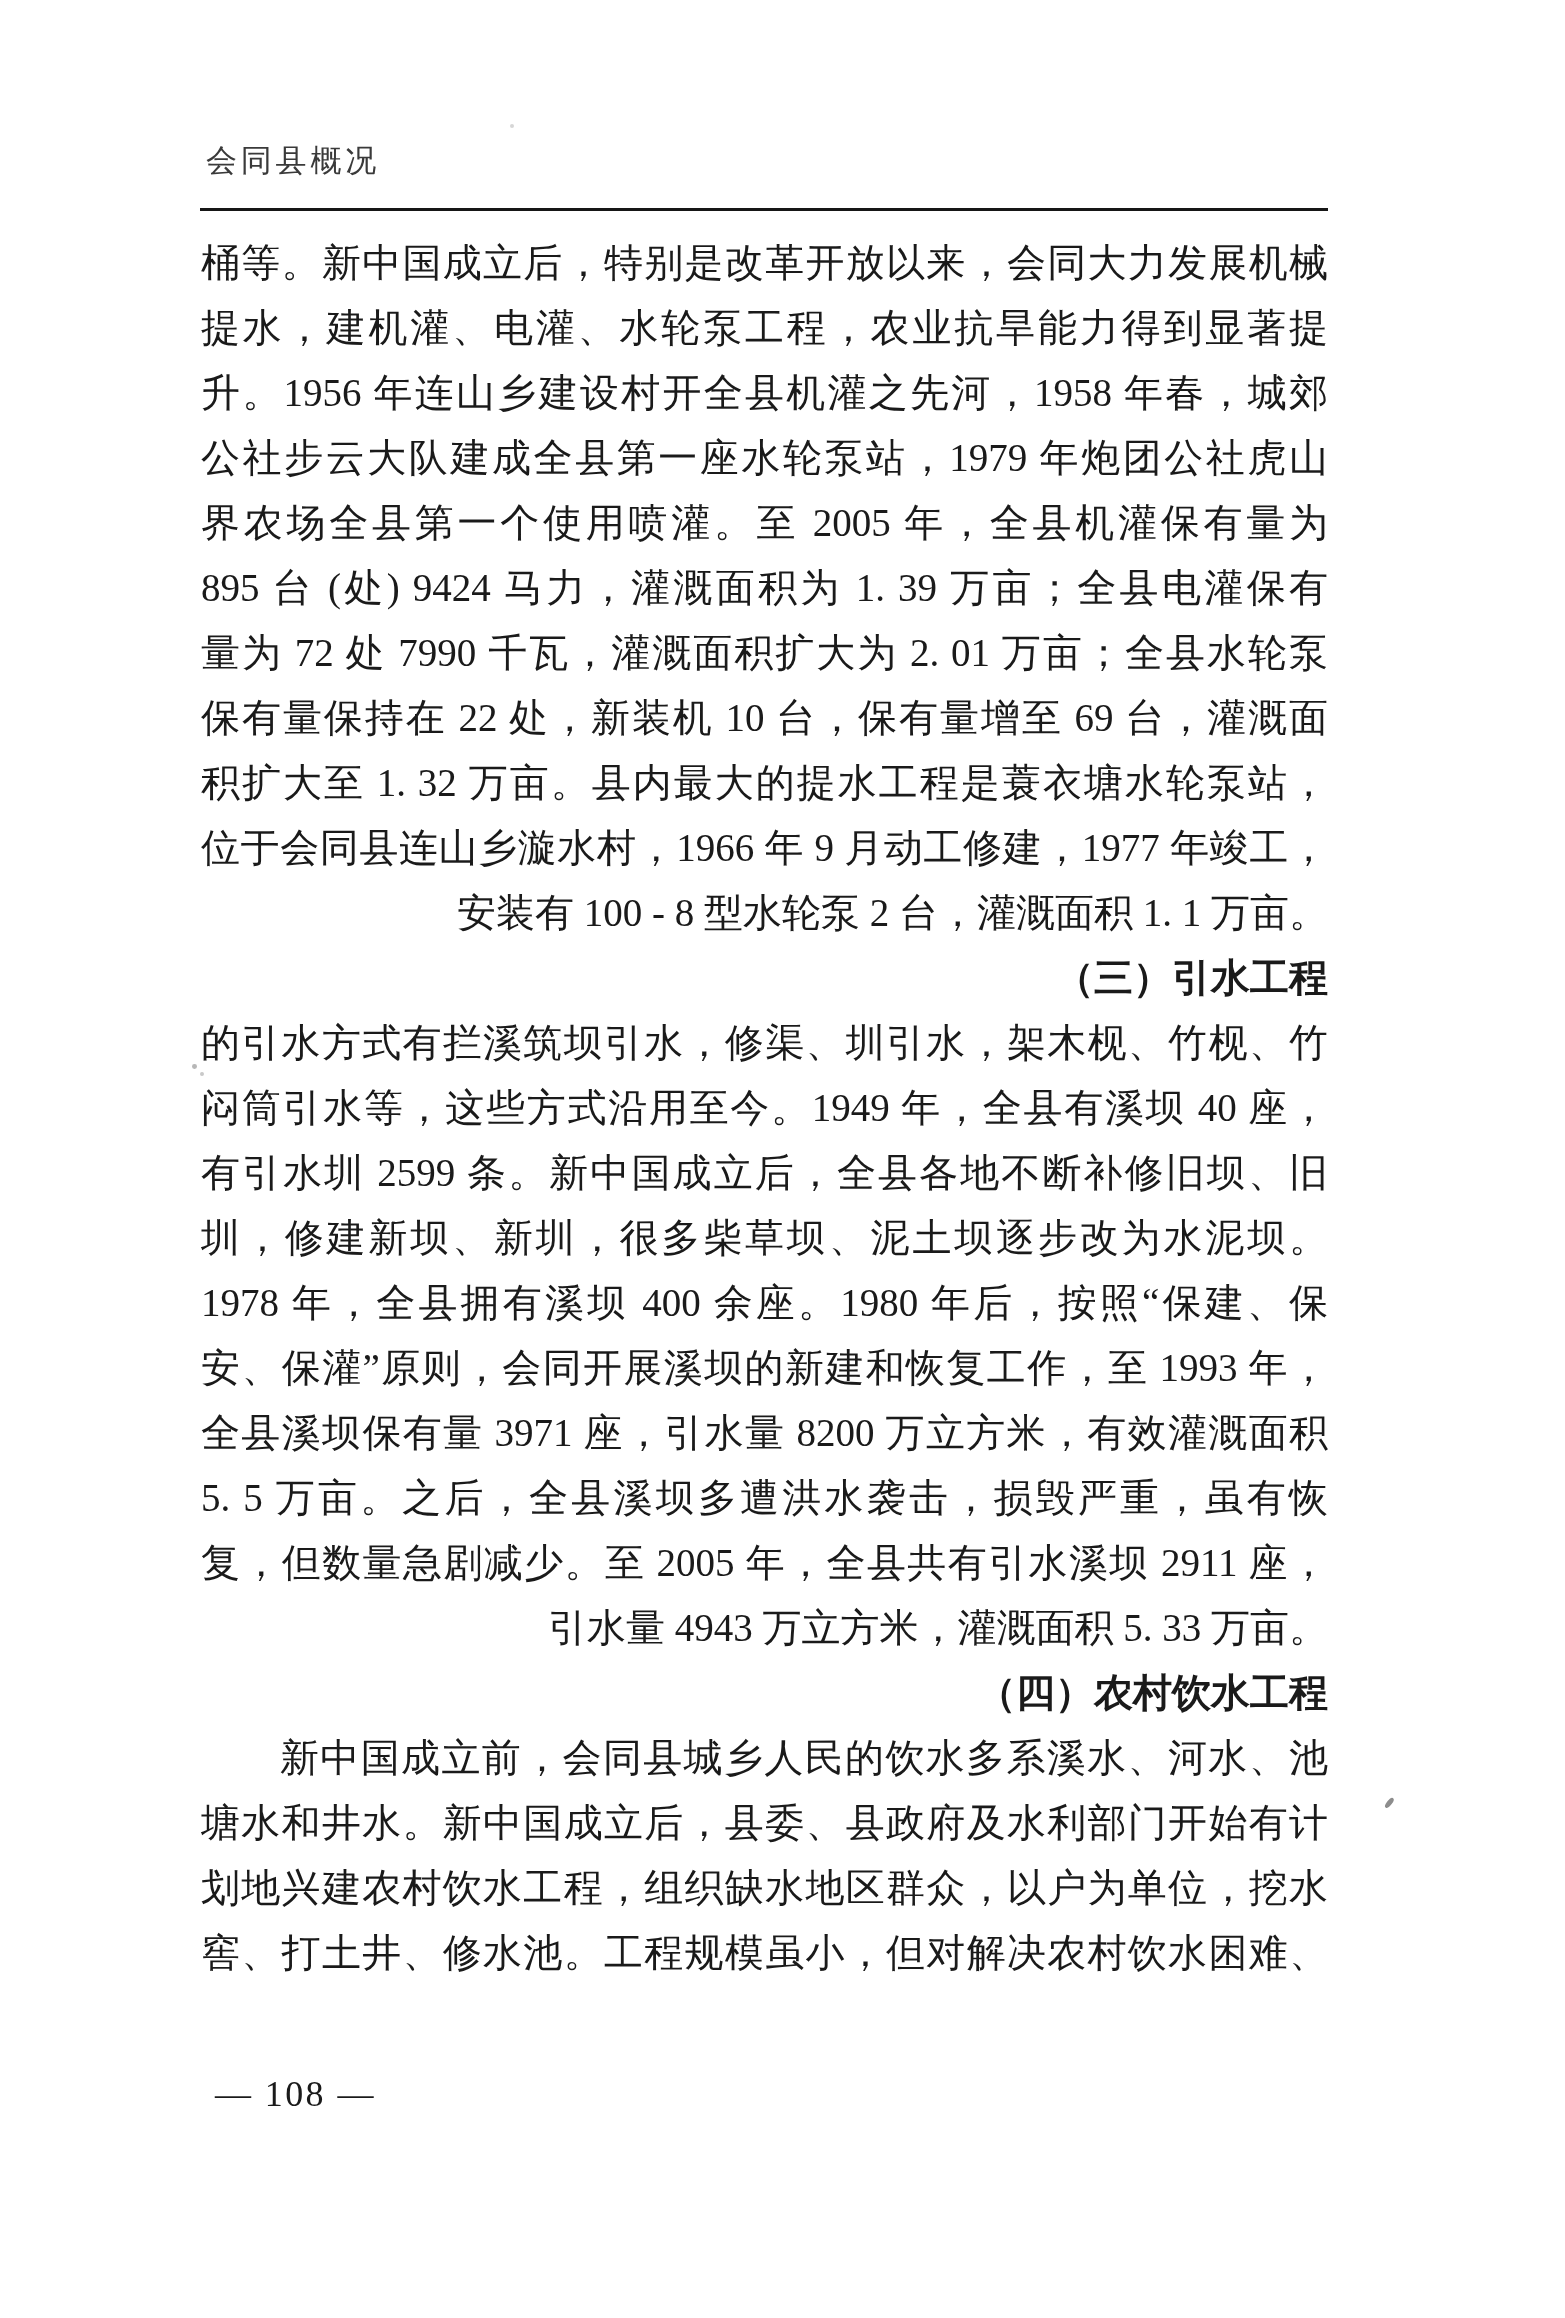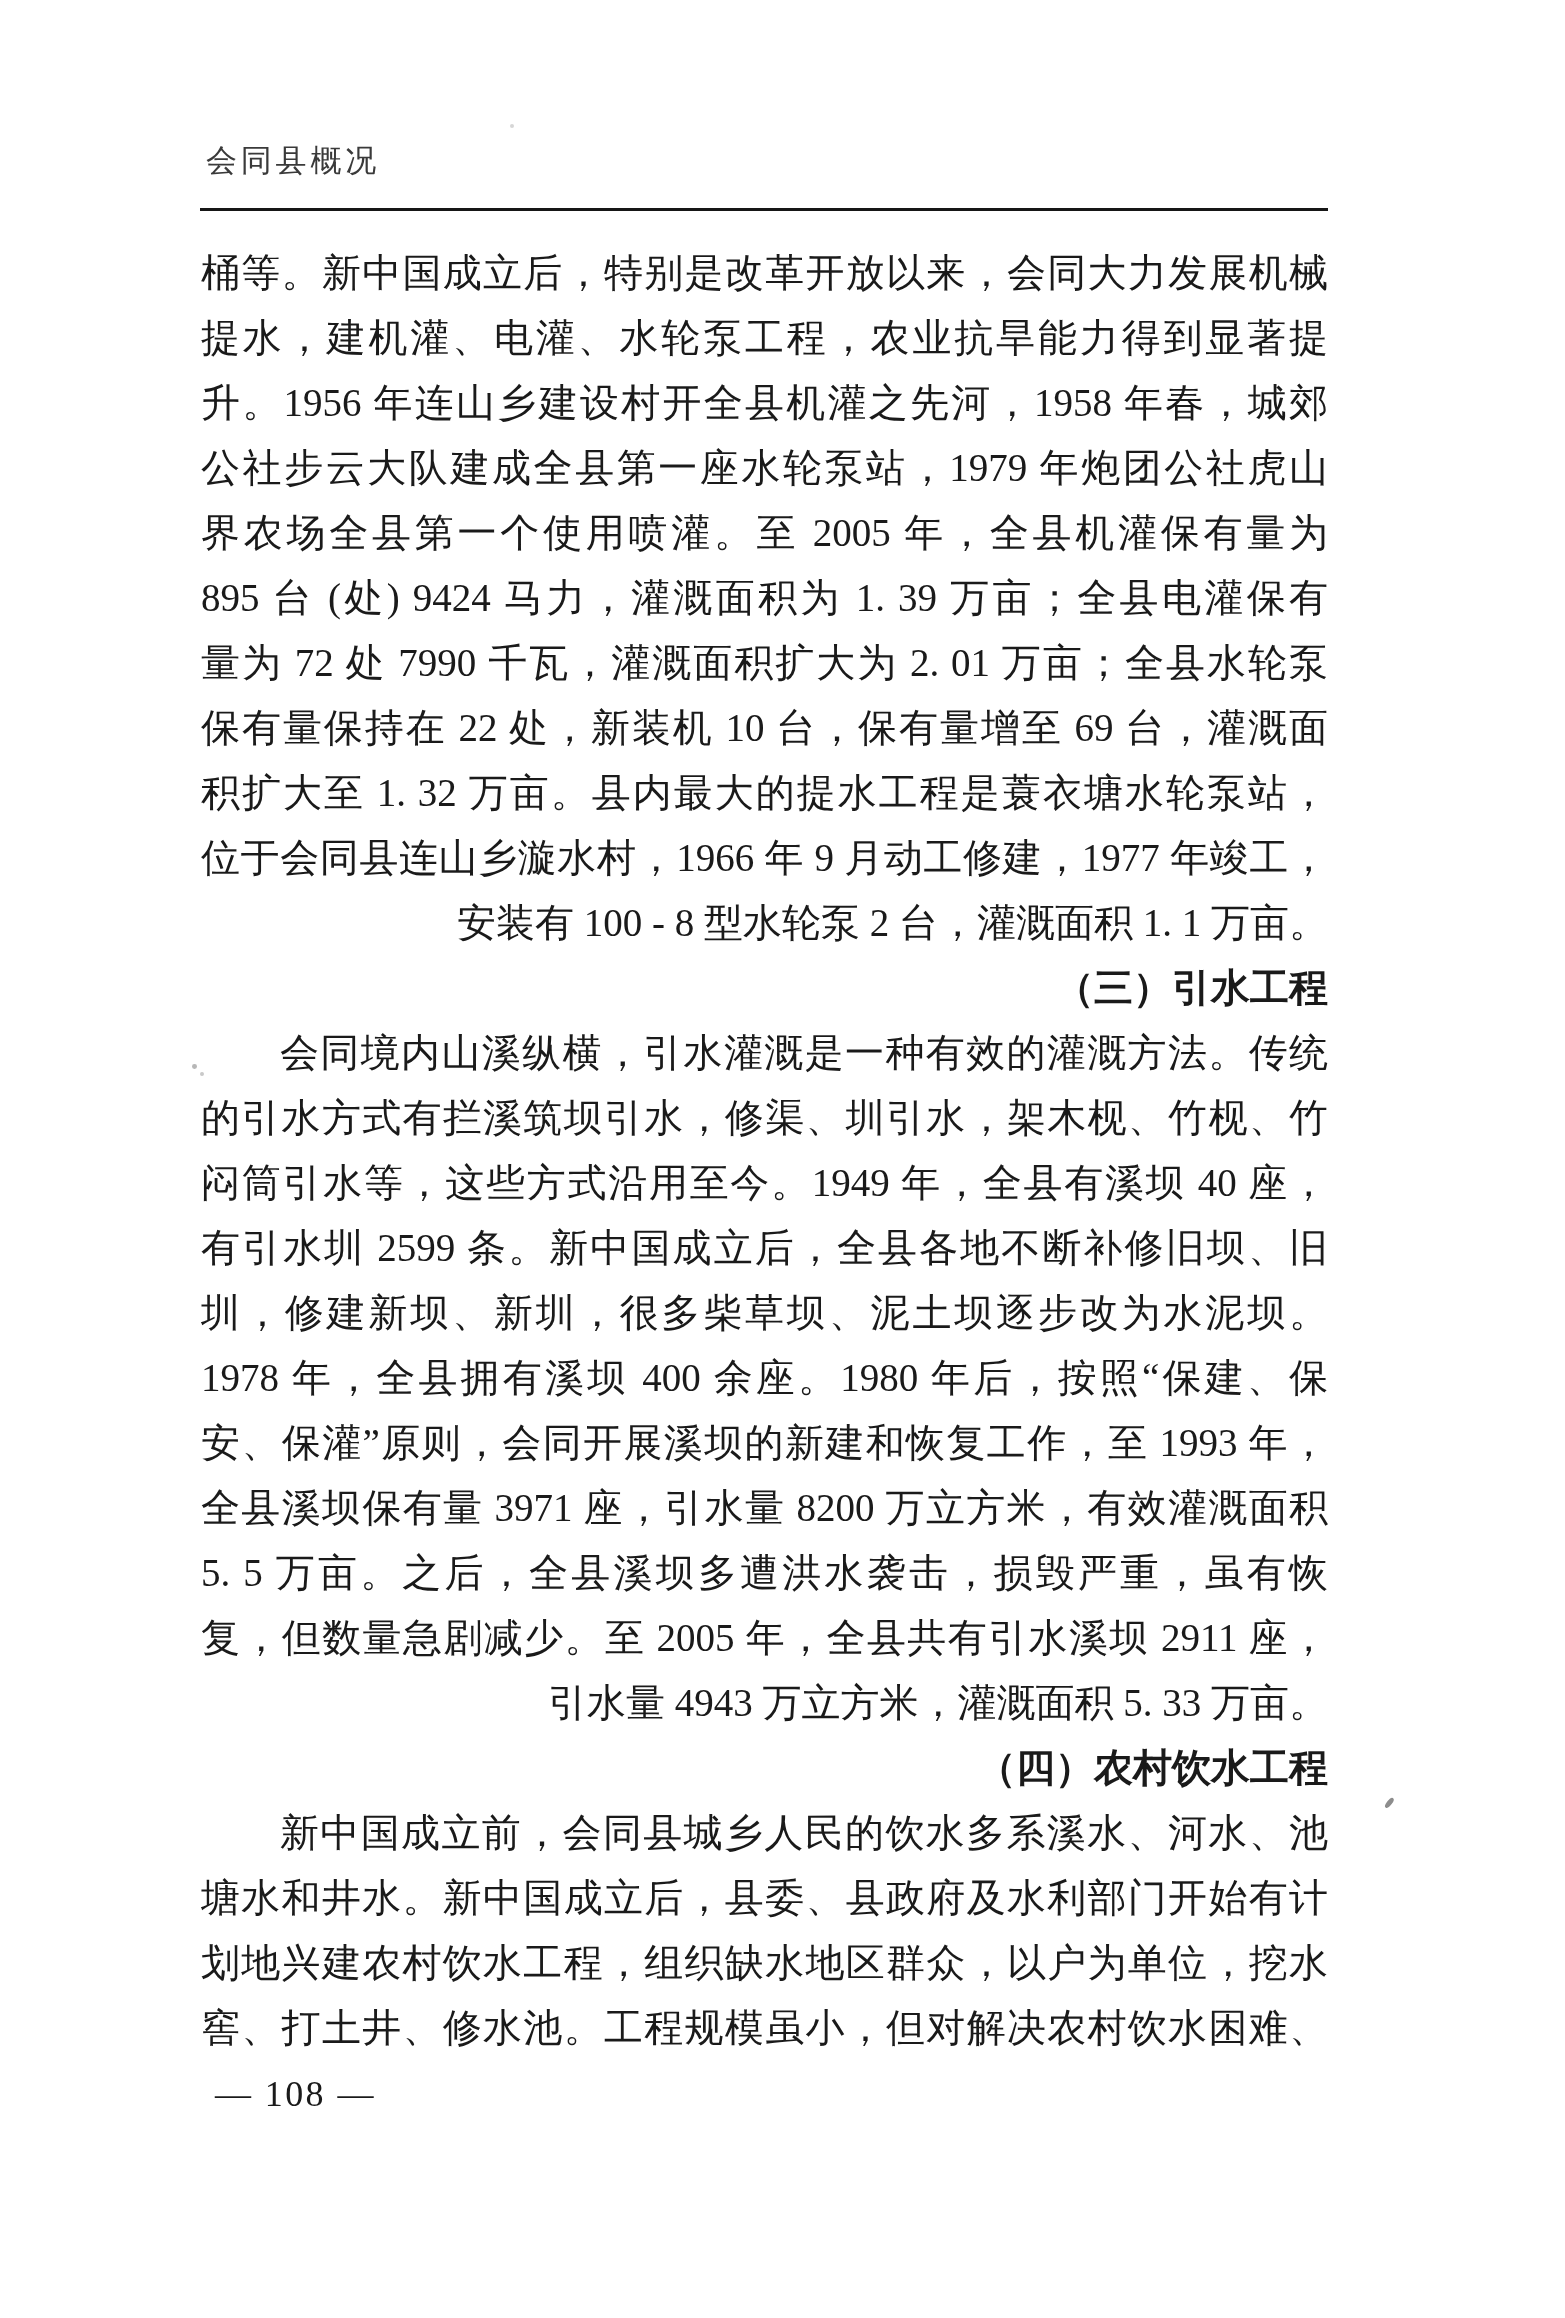--- a/index.html
+++ b/index.html
@@ -21,21 +21,21 @@
     font-size:31px;letter-spacing:3.8px;
     color:var(--header_text);
     white-space:nowrap;
   }
   .header-rule{
     position:absolute;left:200px;top:208px;
     width:1128px;height:3.4px;
     background:var(--rule);
   }
   .body-text{
-    position:absolute;left:201px;top:240px;
+    position:absolute;left:201px;top:230px;
     width:1127px;
     color:var(--text);
   }
   .line{
     height:65px;line-height:65px;
     font-size:39px;
     overflow:hidden;
   }
   .full{text-align:justify;text-align-last:justify;}
   .end{text-align:right;}
@@ -67,21 +67,20 @@
       <div class="line full">升。1956 年连山乡建设村开全县机灌之先河，1958 年春，城郊</div>
       <div class="line full">公社步云大队建成全县第一座水轮泵站，1979 年炮团公社虎山</div>
       <div class="line full">界农场全县第一个使用喷灌。至 2005 年，全县机灌保有量为</div>
       <div class="line full">895 台 (处) 9424 马力，灌溉面积为 1. 39 万亩；全县电灌保有</div>
       <div class="line full">量为 72 处 7990 千瓦，灌溉面积扩大为 2. 01 万亩；全县水轮泵</div>
       <div class="line full">保有量保持在 22 处，新装机 10 台，保有量增至 69 台，灌溉面</div>
       <div class="line full">积扩大至 1. 32 万亩。县内最大的提水工程是蓑衣塘水轮泵站，</div>
       <div class="line full">位于会同县连山乡漩水村，1966 年 9 月动工修建，1977 年竣工，</div>
       <div class="line end">安装有 100 - 8 型水轮泵 2 台，灌溉面积 1. 1 万亩。</div>
       <div class="line heading">（三）引水工程</div>
-      <div class="line indent">会同境内山溪纵横，引水灌溉是一种有效的灌溉方法。传统</div>
       <div class="line full">的引水方式有拦溪筑坝引水，修渠、圳引水，架木枧、竹枧、竹</div>
       <div class="line full">闷筒引水等，这些方式沿用至今。1949 年，全县有溪坝 40 座，</div>
       <div class="line full">有引水圳 2599 条。新中国成立后，全县各地不断补修旧坝、旧</div>
       <div class="line full">圳，修建新坝、新圳，很多柴草坝、泥土坝逐步改为水泥坝。</div>
       <div class="line full">1978 年，全县拥有溪坝 400 余座。1980 年后，按照“保建、保</div>
       <div class="line full">安、保灌”原则，会同开展溪坝的新建和恢复工作，至 1993 年，</div>
       <div class="line full">全县溪坝保有量 3971 座，引水量 8200 万立方米，有效灌溉面积</div>
       <div class="line full">5. 5 万亩。之后，全县溪坝多遭洪水袭击，损毁严重，虽有恢</div>
       <div class="line full">复，但数量急剧减少。至 2005 年，全县共有引水溪坝 2911 座，</div>
       <div class="line end">引水量 4943 万立方米，灌溉面积 5. 33 万亩。</div>

